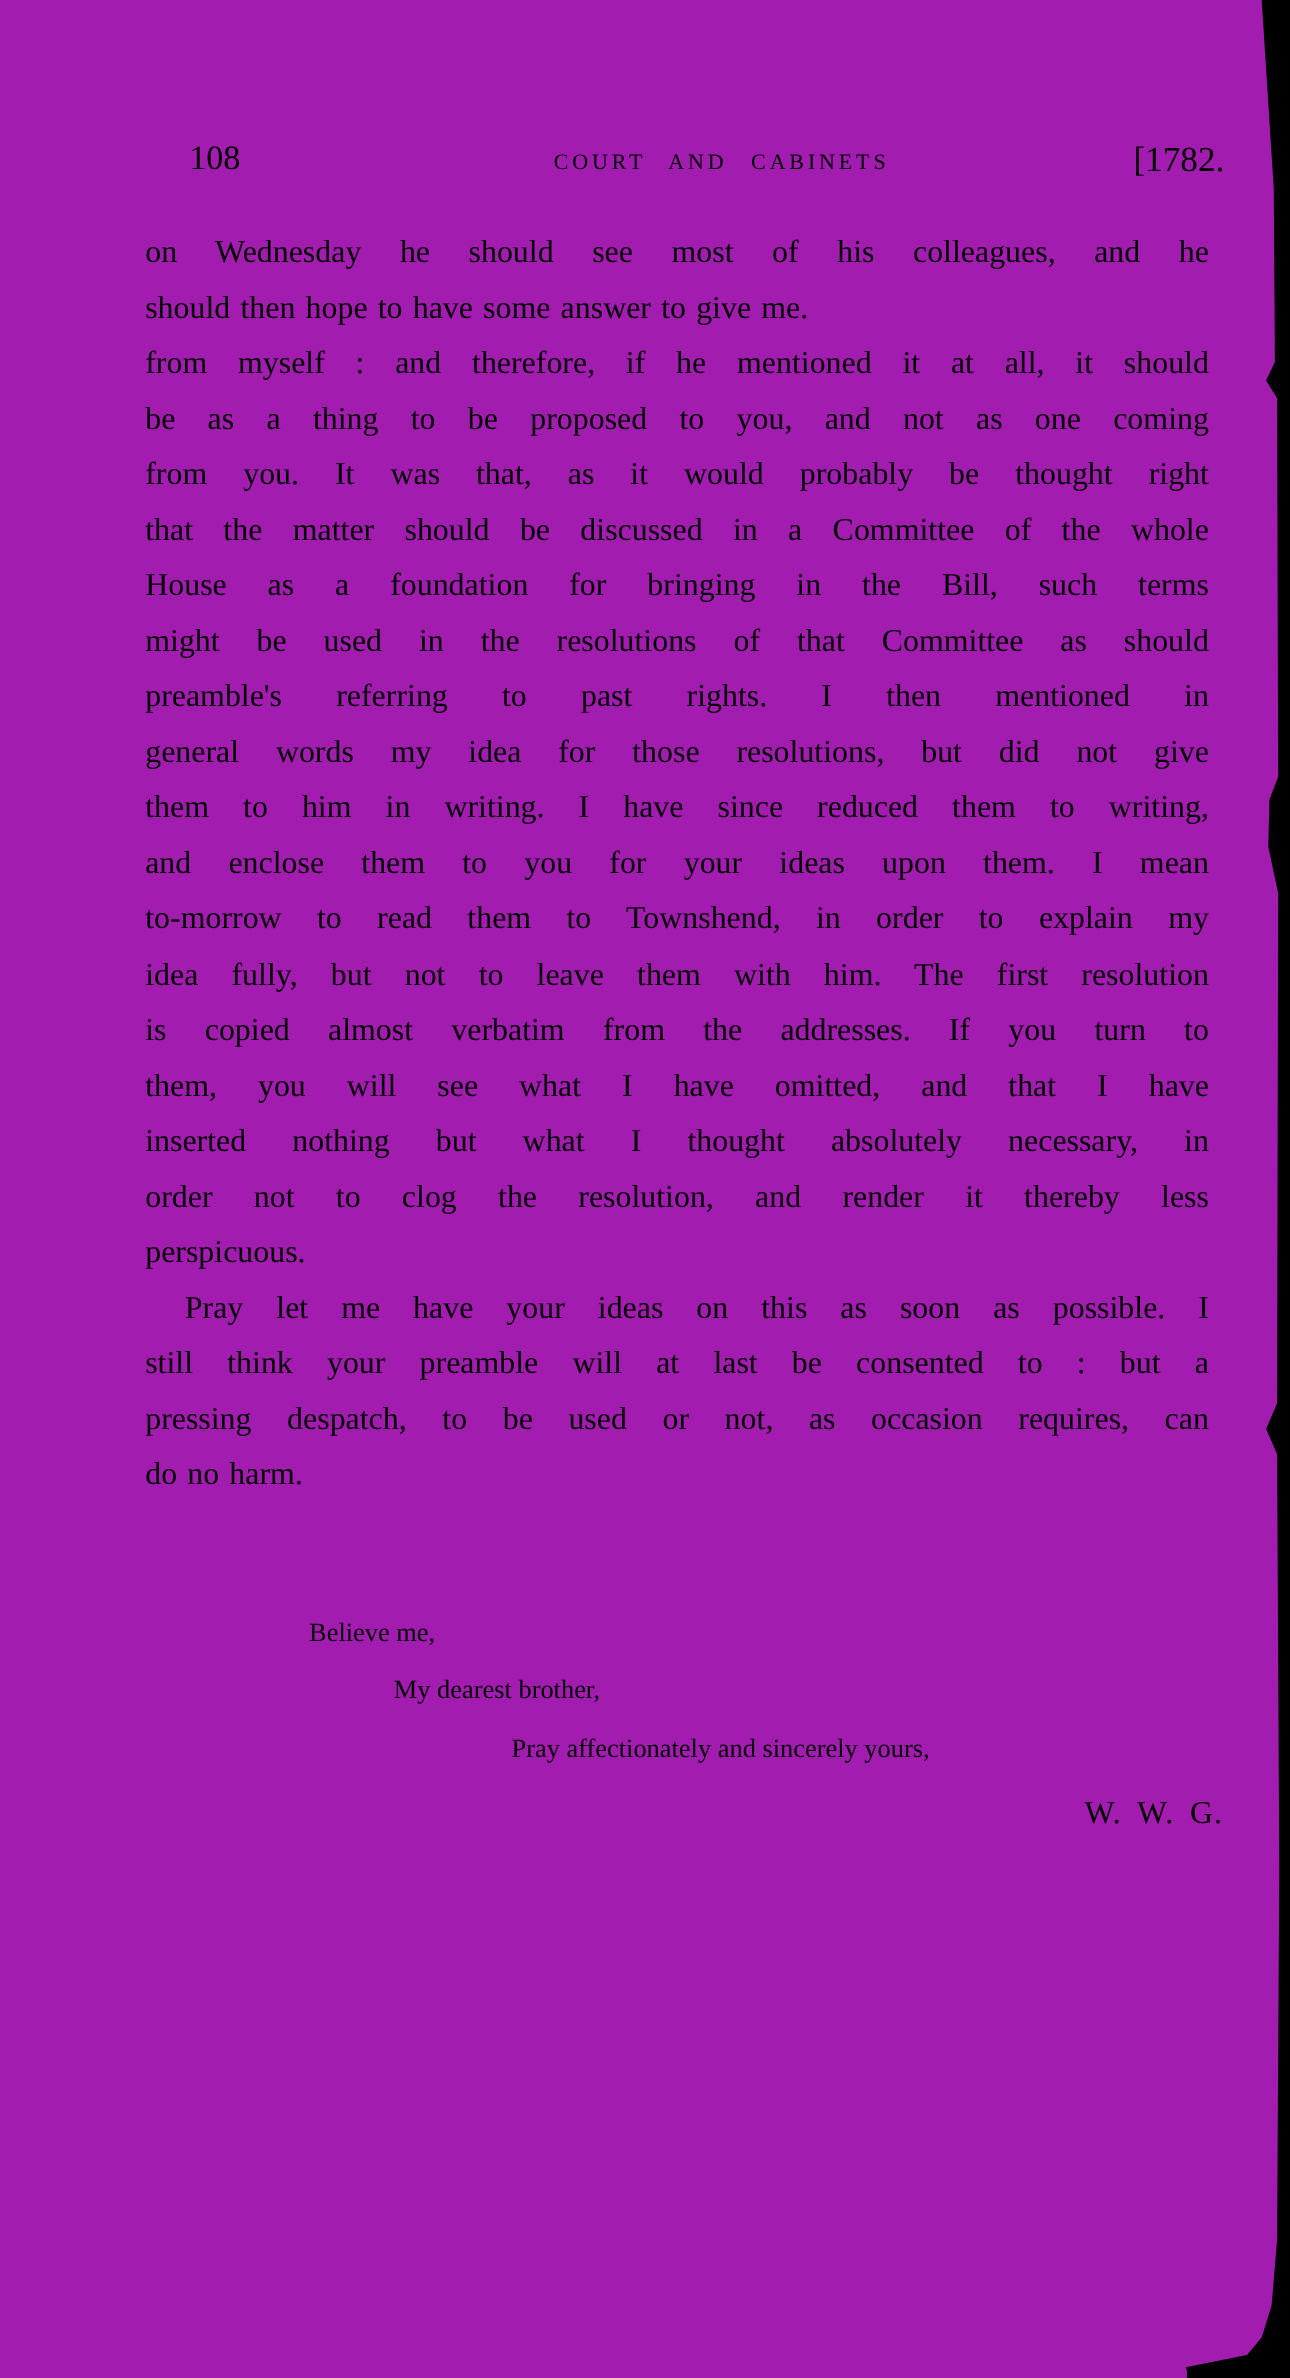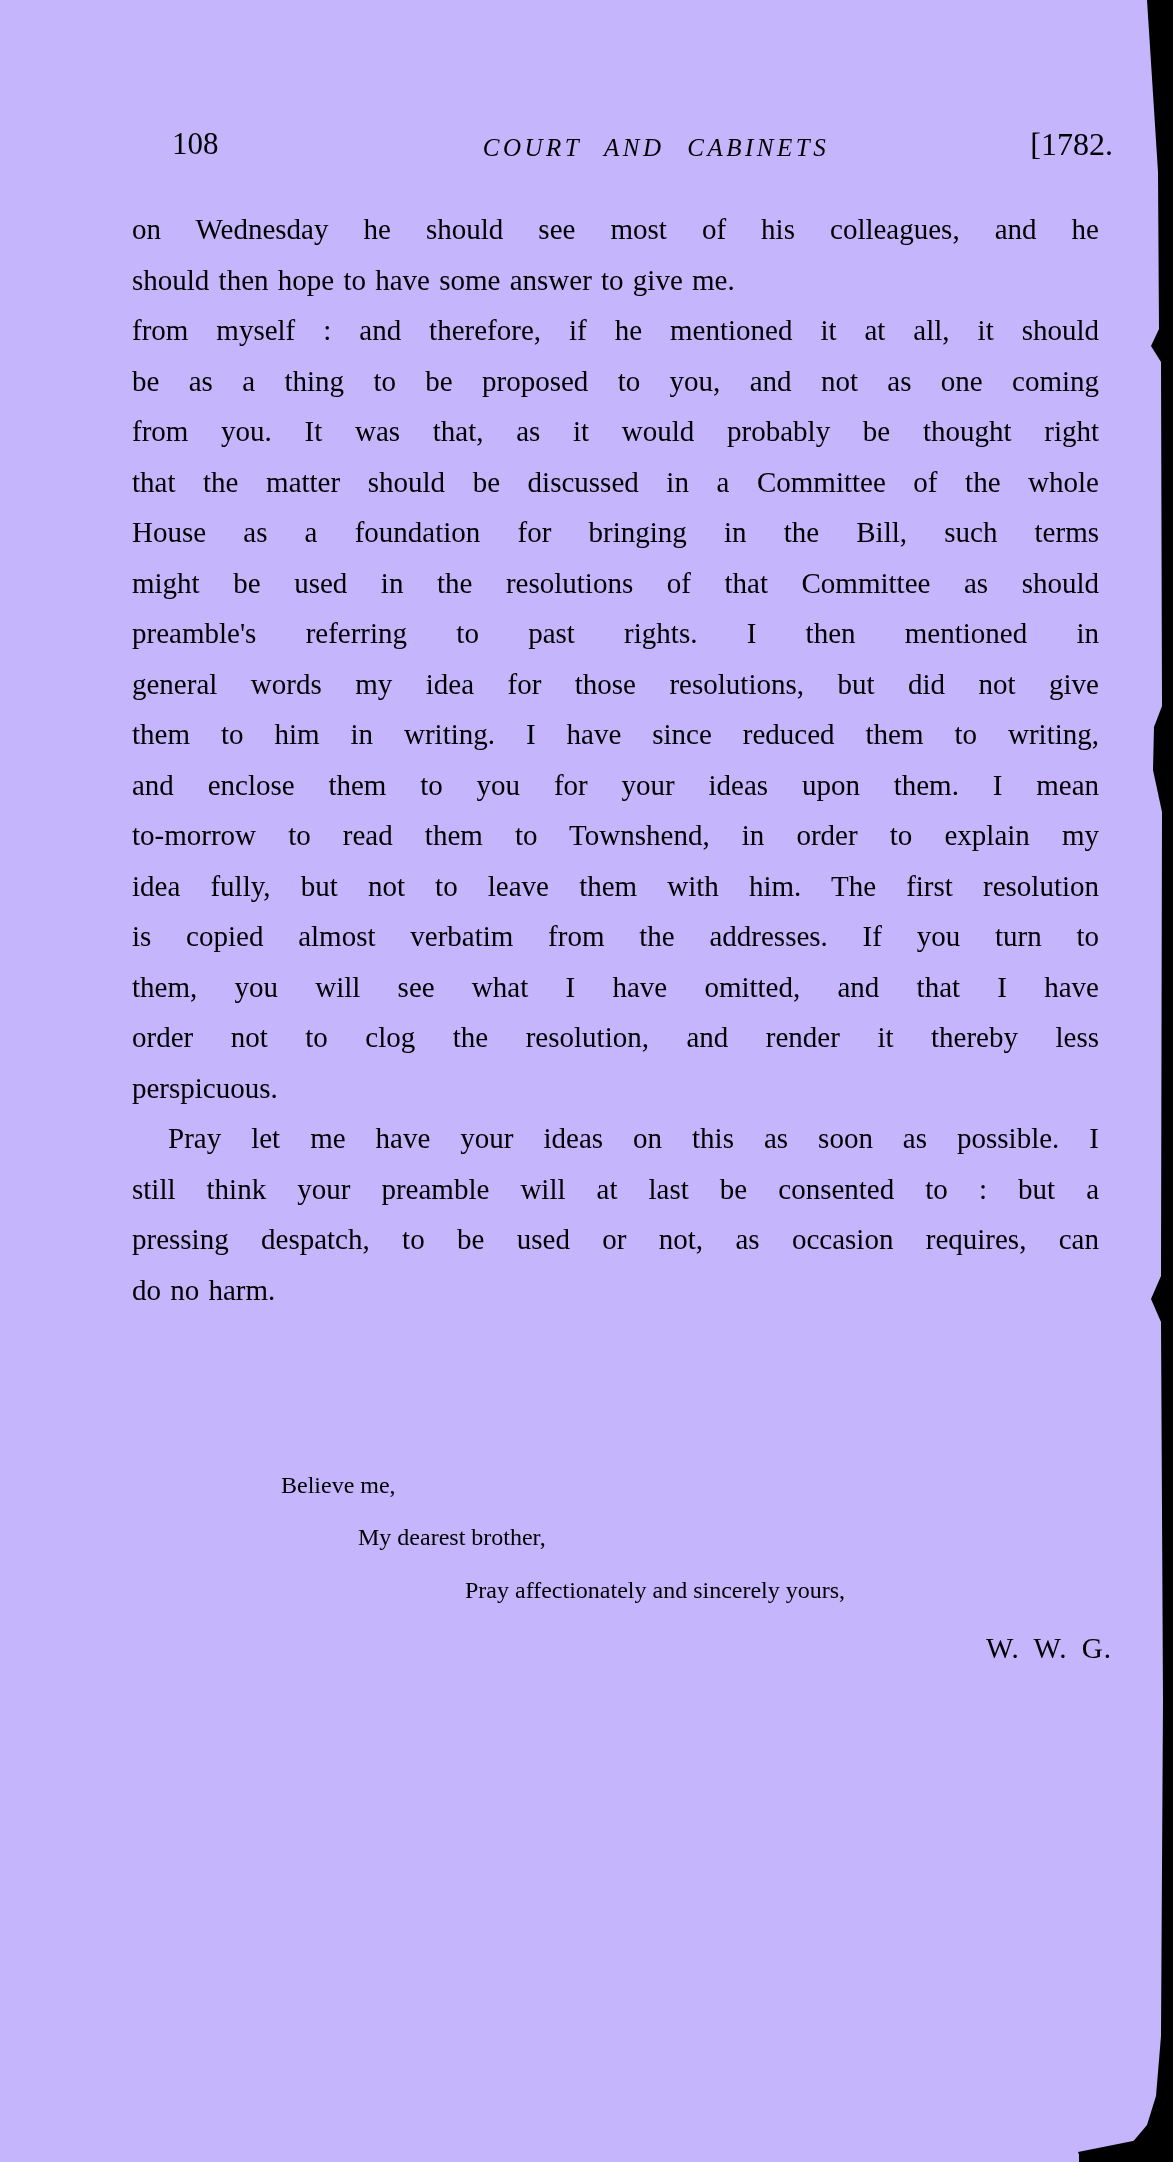--- a/index.html
+++ b/index.html
@@ -1,26 +1,26 @@
 <!DOCTYPE html>
 <html><head>
 <meta charset="utf-8">
 <style>
   html,body { margin:0; padding:0; background:#ffffff; }
   .page {
     position:relative; width:1173px; height:2162px;
-    background:#c4b5fd; color:#000000; overflow:hidden;
+    background:#a21caf; color:#000000; overflow:hidden;
     font-family:"Liberation Serif","DejaVu Serif",serif;
   }
   .edge-svg { position:absolute; left:0; top:0; pointer-events:none; }
 
   
   .pagenum  { position:absolute; left:172px; top:126px; font-size:31px; line-height:36px; }
   .runtitle { position:absolute; left:656px; top:133px; transform:translateX(-50%);
-              font-size:25px; line-height:30px; letter-spacing:3.5px; word-spacing:13px; white-space:nowrap;font-style:italic; }
+              font-size:20px; line-height:30px; letter-spacing:3.5px; word-spacing:13px; white-space:nowrap; }
   .yearlbl  { position:absolute; right:60px; top:126px; font-size:32px; line-height:36px; }
 
   
   .body-block { position:absolute; left:132px; top:204px; width:967px; }
   .line { height:50.5px; line-height:50.5px; font-size:29px; word-spacing:2px; }
   .line.just { text-align:justify; text-align-last:justify; }
   .line.last { text-align:left; }
   .line.indent { padding-left:36px; }
 
   
@@ -60,20 +60,21 @@
       <div class="line just">House as a foundation for bringing in the Bill, such terms</div>
       <div class="line just">might be used in the resolutions of that Committee as should</div>
       <div class="line just">preamble's referring to past rights. I then mentioned in</div>
       <div class="line just">general words my idea for those resolutions, but did not give</div>
       <div class="line just">them to him in writing. I have since reduced them to writing,</div>
       <div class="line just">and enclose them to you for your ideas upon them. I mean</div>
       <div class="line just">to-morrow to read them to Townshend, in order to explain my</div>
       <div class="line just">idea fully, but not to leave them with him. The first resolution</div>
       <div class="line just">is copied almost verbatim from the addresses. If you turn to</div>
       <div class="line just">them, you will see what I have omitted, and that I have</div>
+      <div class="line just">inserted nothing but what I thought absolutely necessary, in</div>
       <div class="line just">order not to clog the resolution, and render it thereby less</div>
       <div class="line last">perspicuous.</div>
       <div class="line just indent">Pray let me have your ideas on this as soon as possible. I</div>
       <div class="line just">still think your preamble will at last be consented to : but a</div>
       <div class="line just">pressing despatch, to be used or not, as occasion requires, can</div>
       <div class="line last">do no harm.</div>
     </div>
 
   <div>
     <div class="close-line close-1">Believe me,</div>

